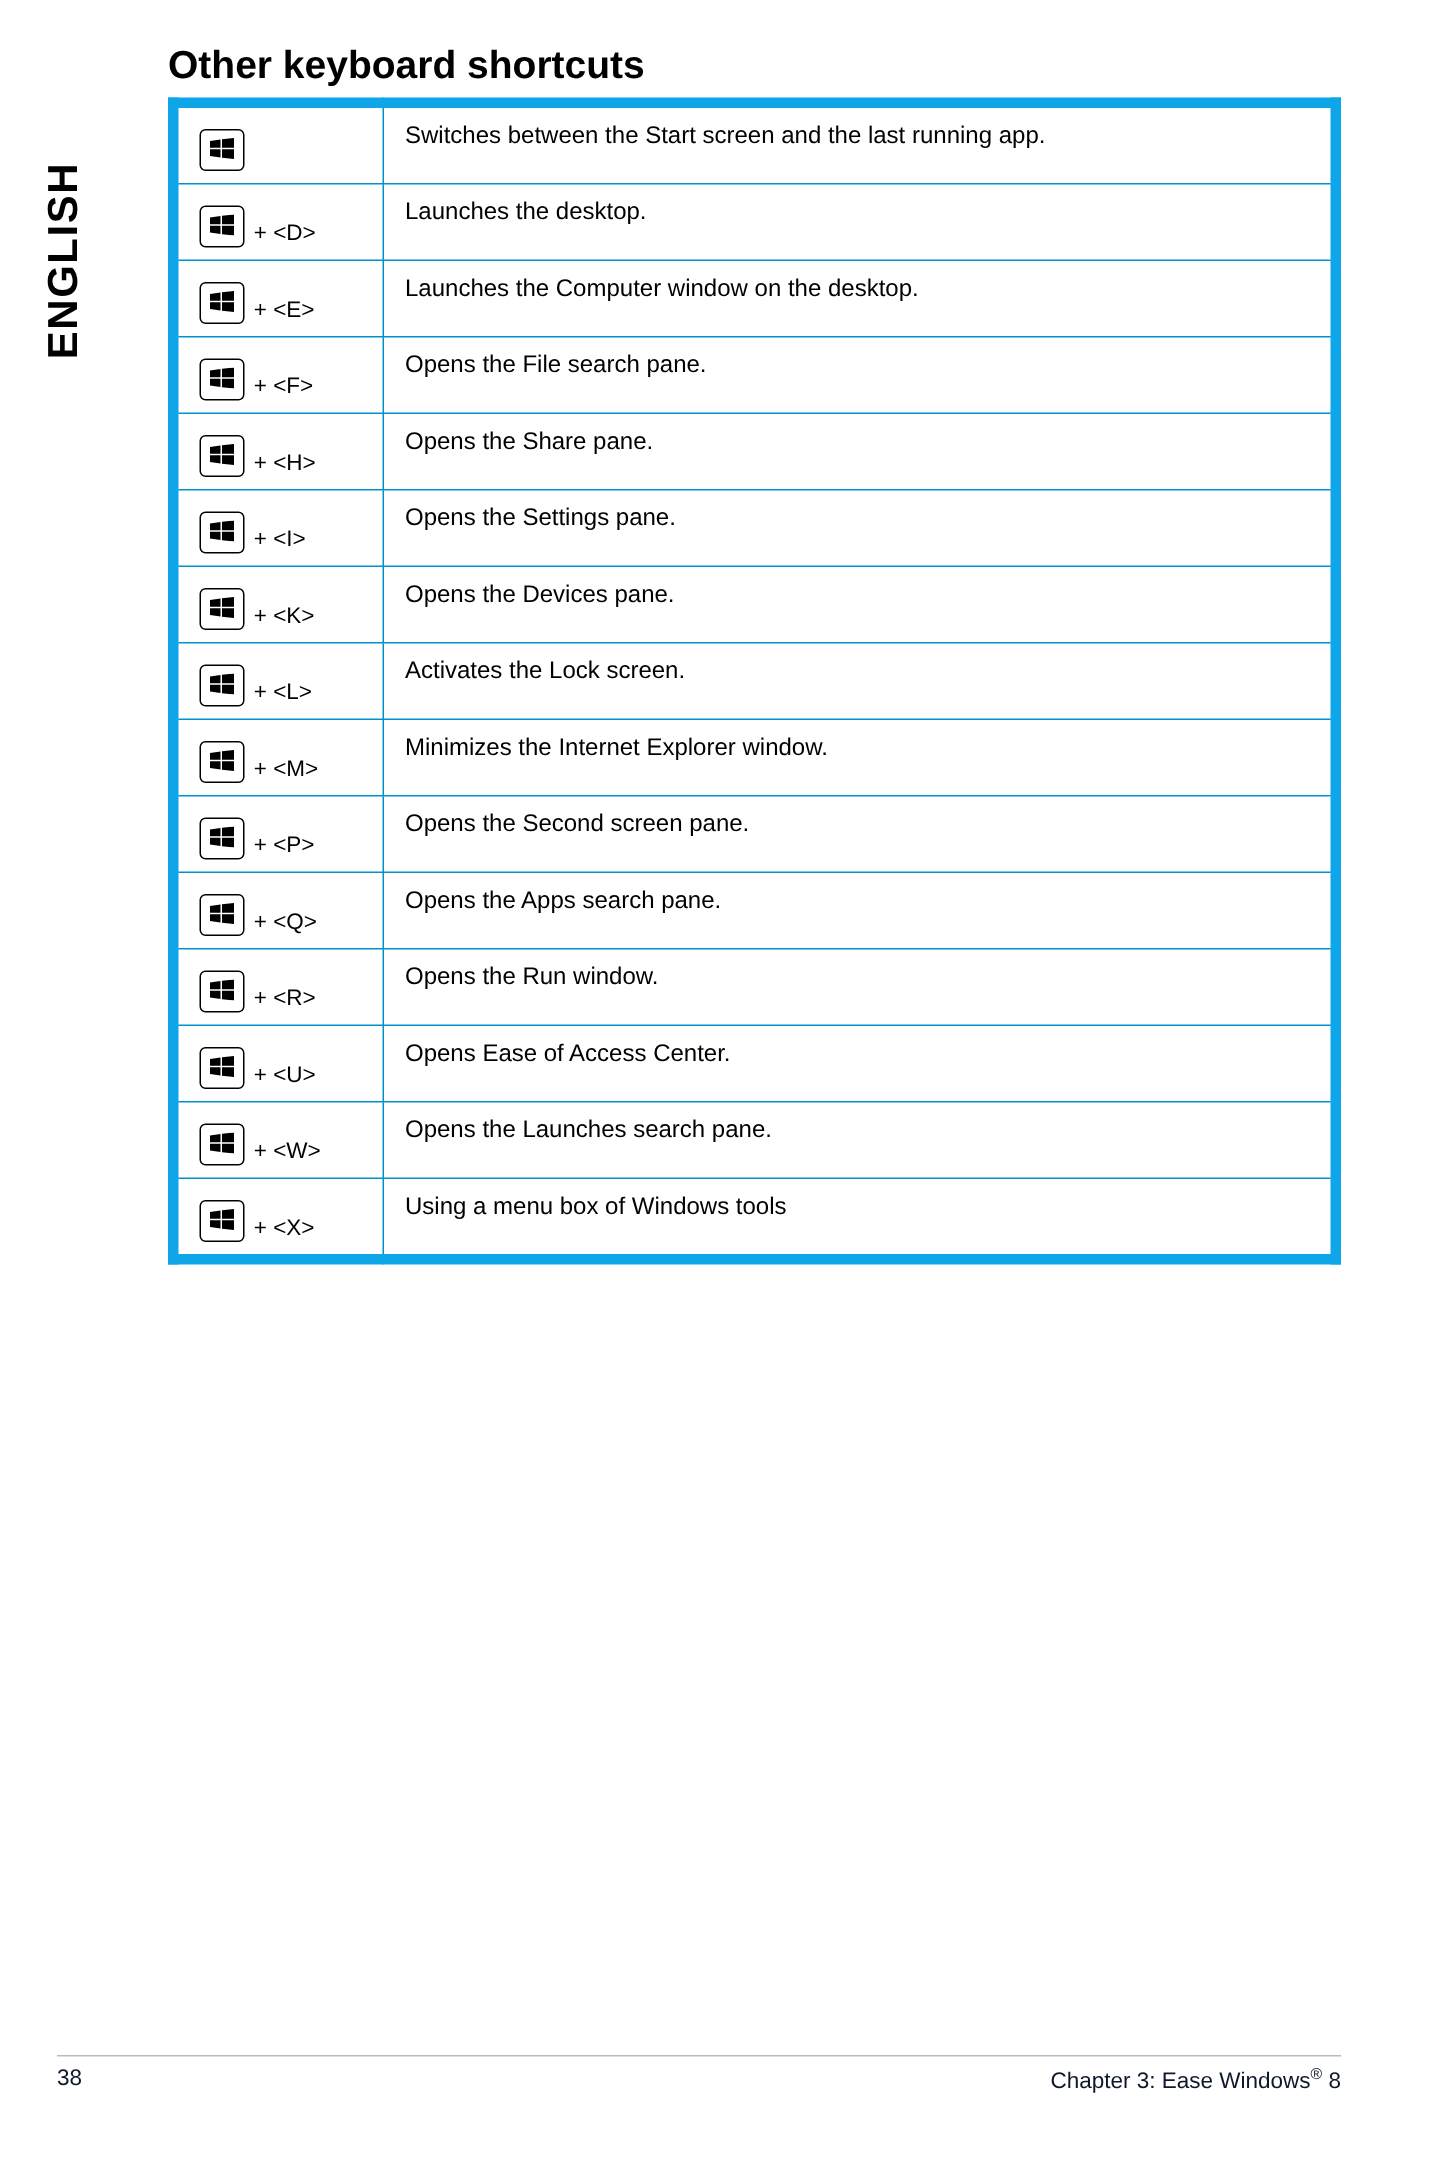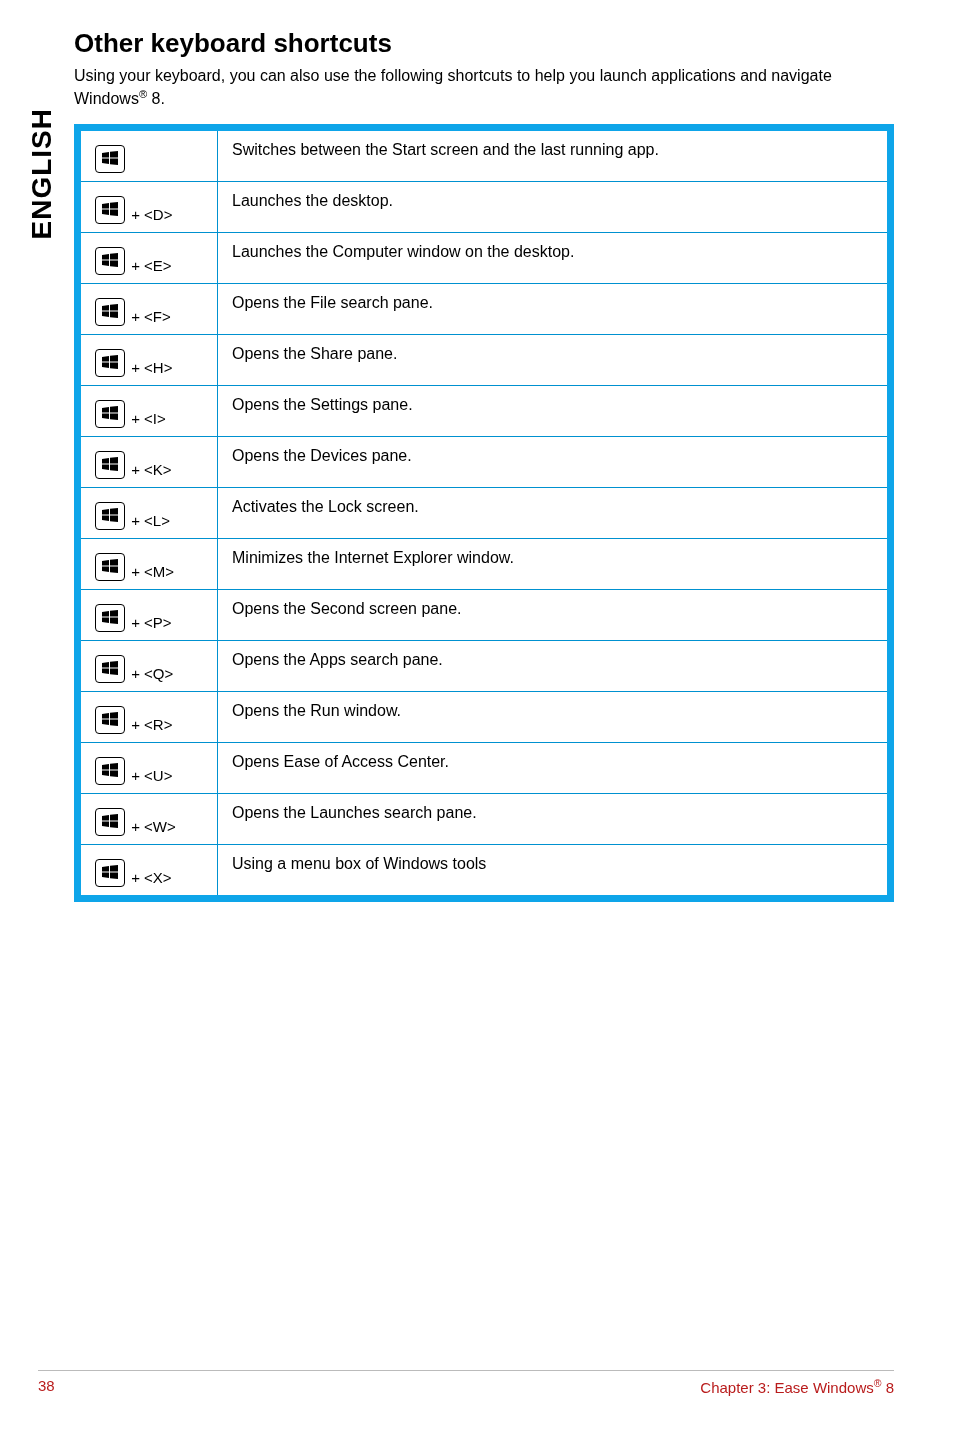--- a/index.html
+++ b/index.html
@@ -16,21 +16,21 @@
     position: absolute;
     left: 26px;
     top: 108px;
     writing-mode: vertical-rl;
     transform: rotate(180deg);
     font-weight: 900;
     font-size: 28px;
     letter-spacing: 1px;
   }
   .content {
-    margin-left: 74px;
+    margin-left: 112px;
     margin-right: 60px;
     padding-top: 28px;
   }
   h2.title {
     font-size: 26px;
     font-weight: 700;
     margin: 0 0 6px 0;
   }
   p.intro {
     font-size: 16px;
@@ -81,35 +81,32 @@
   .tall td { padding-top: 14px; padding-bottom: 28px; }
   .tall td.keycell { padding-bottom: 8px; }
   .footer {
     position: absolute;
     bottom: 42px;
     left: 38px;
     right: 60px;
     border-top: 1px solid #bbb;
     padding-top: 6px;
     font-size: 15px;
-    color: #b91c1c;
+    color: #0f172a;
     display: flex;
     justify-content: space-between;
   }
 </style>
 </head>
 <body>
 
 <div class="sidebar">ENGLISH</div>
 
 <div class="content">
   <h2 class="title">Other keyboard shortcuts</h2>
-  <p class="intro">
-    <span>Using your keyboard, you can also use the following shortcuts to help you launch applications and navigate Windows</span><sup>®</sup><span> 8.</span>
-  </p>
 
   <table class="shortcuts">
     <tbody id="rows-body">
         <tr>
           <td class="keycell"><span class="winkey"><svg width="16" height="14" viewBox="0 0 16 14">
                 <path fill="#000" d="M0 2 L7 1 L7 6.5 L0 6.5 Z M8 0.85 L16 0 L16 6.5 L8 6.5 Z M0 7.5 L7 7.5 L7 13 L0 12 Z M8 7.5 L16 7.5 L16 14 L8 13.15 Z"></path>
               </svg></span><span class="plus-key"></span></td>
           <td>Switches between the Start screen and the last running app.</td>
         </tr>
         <tr>

